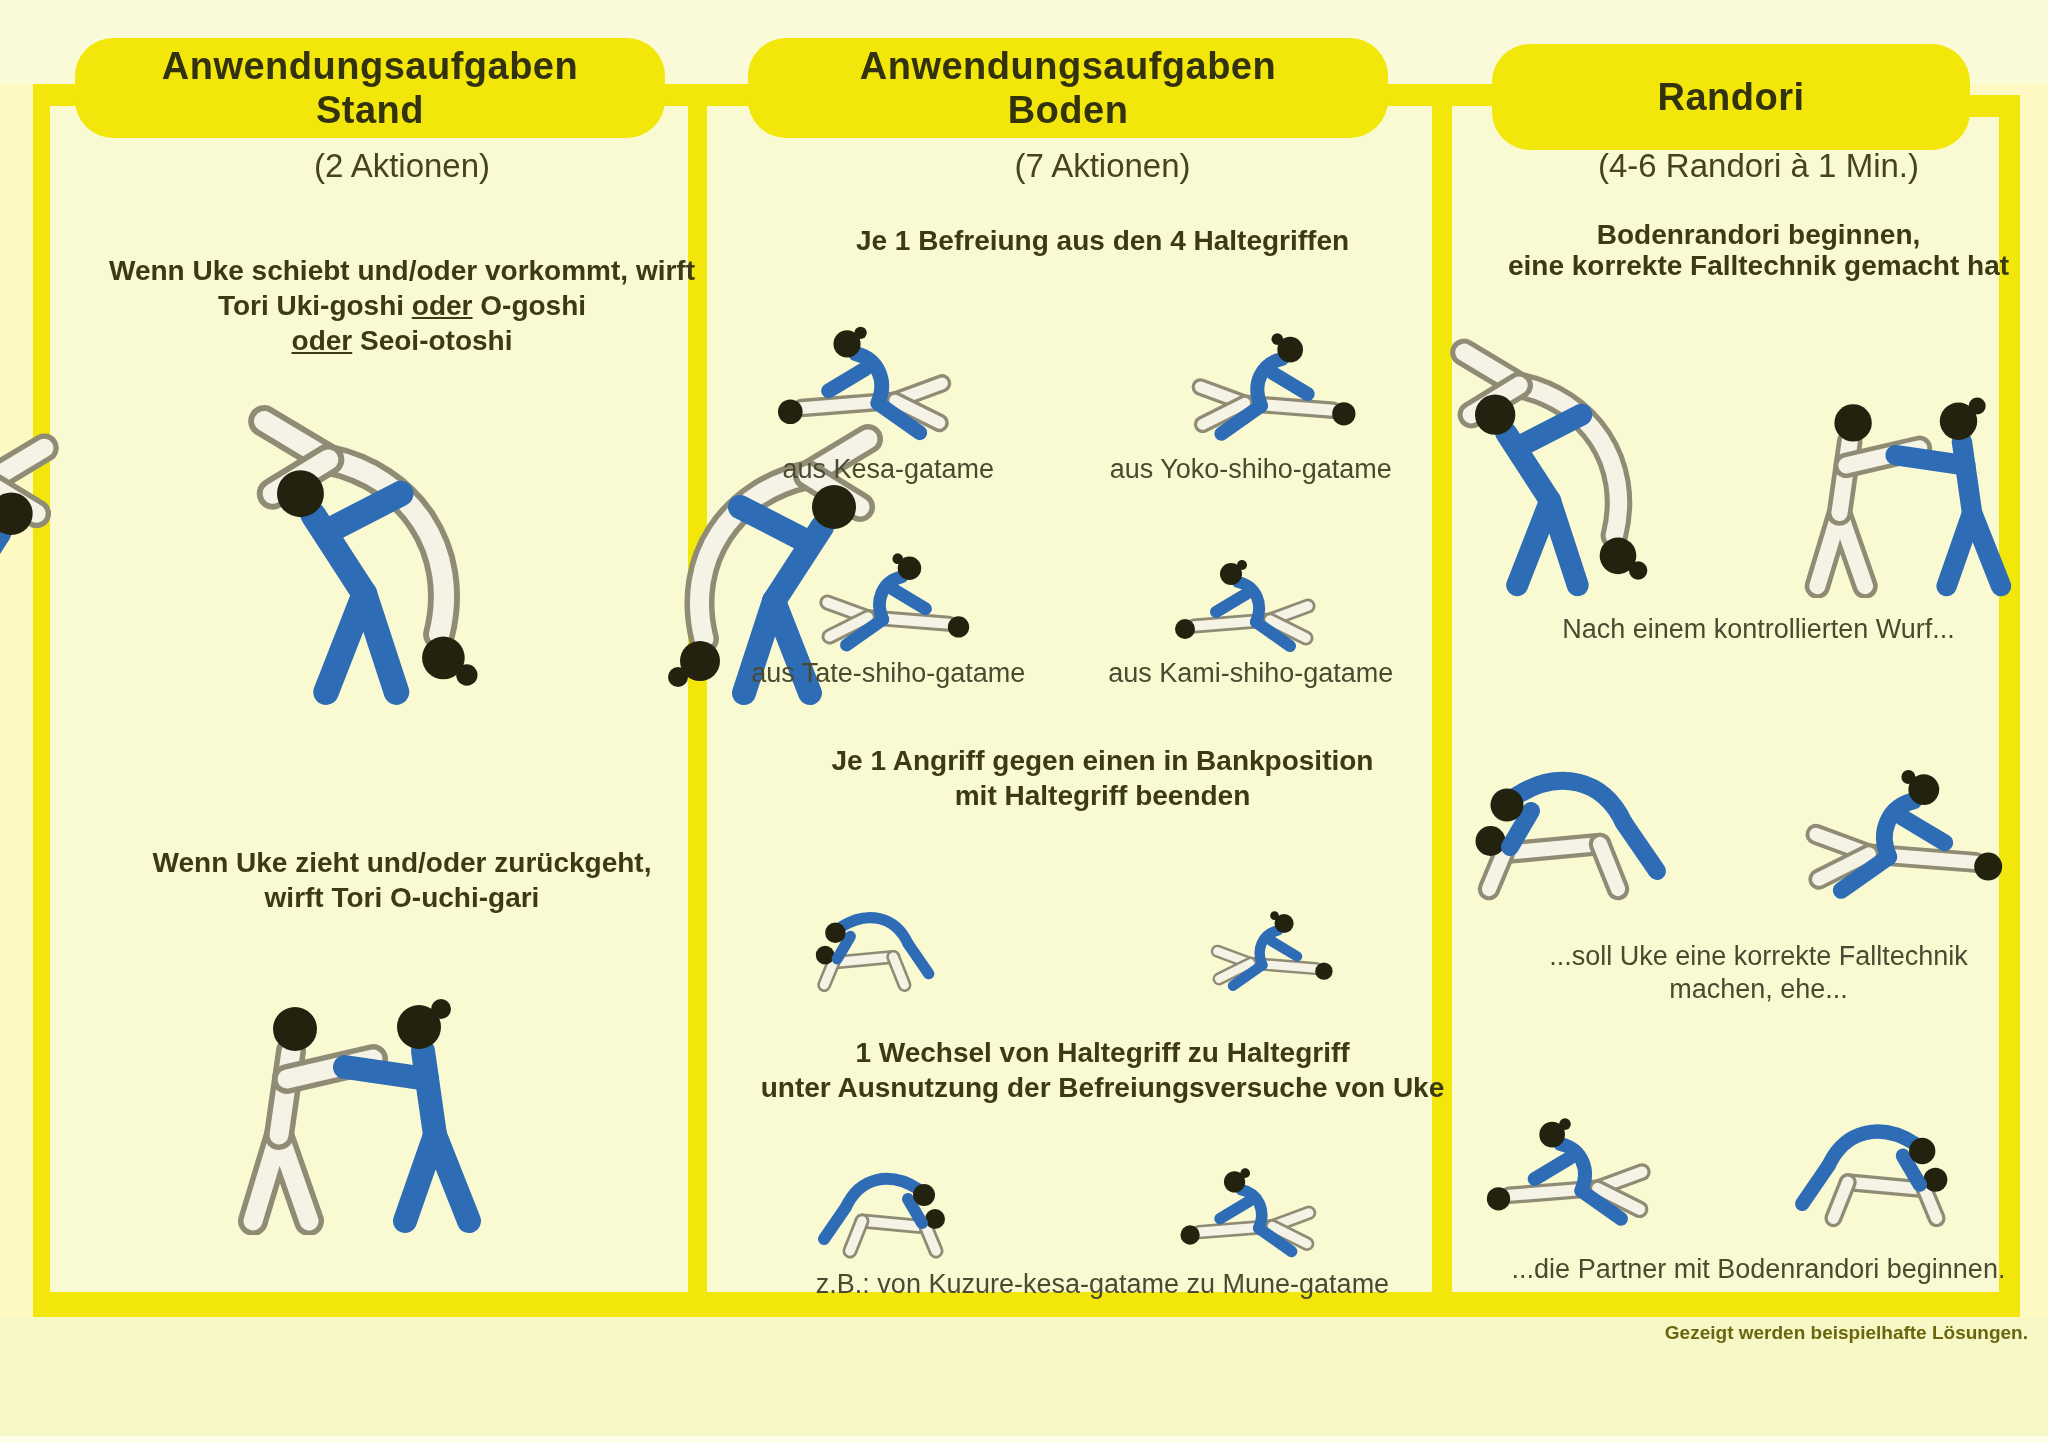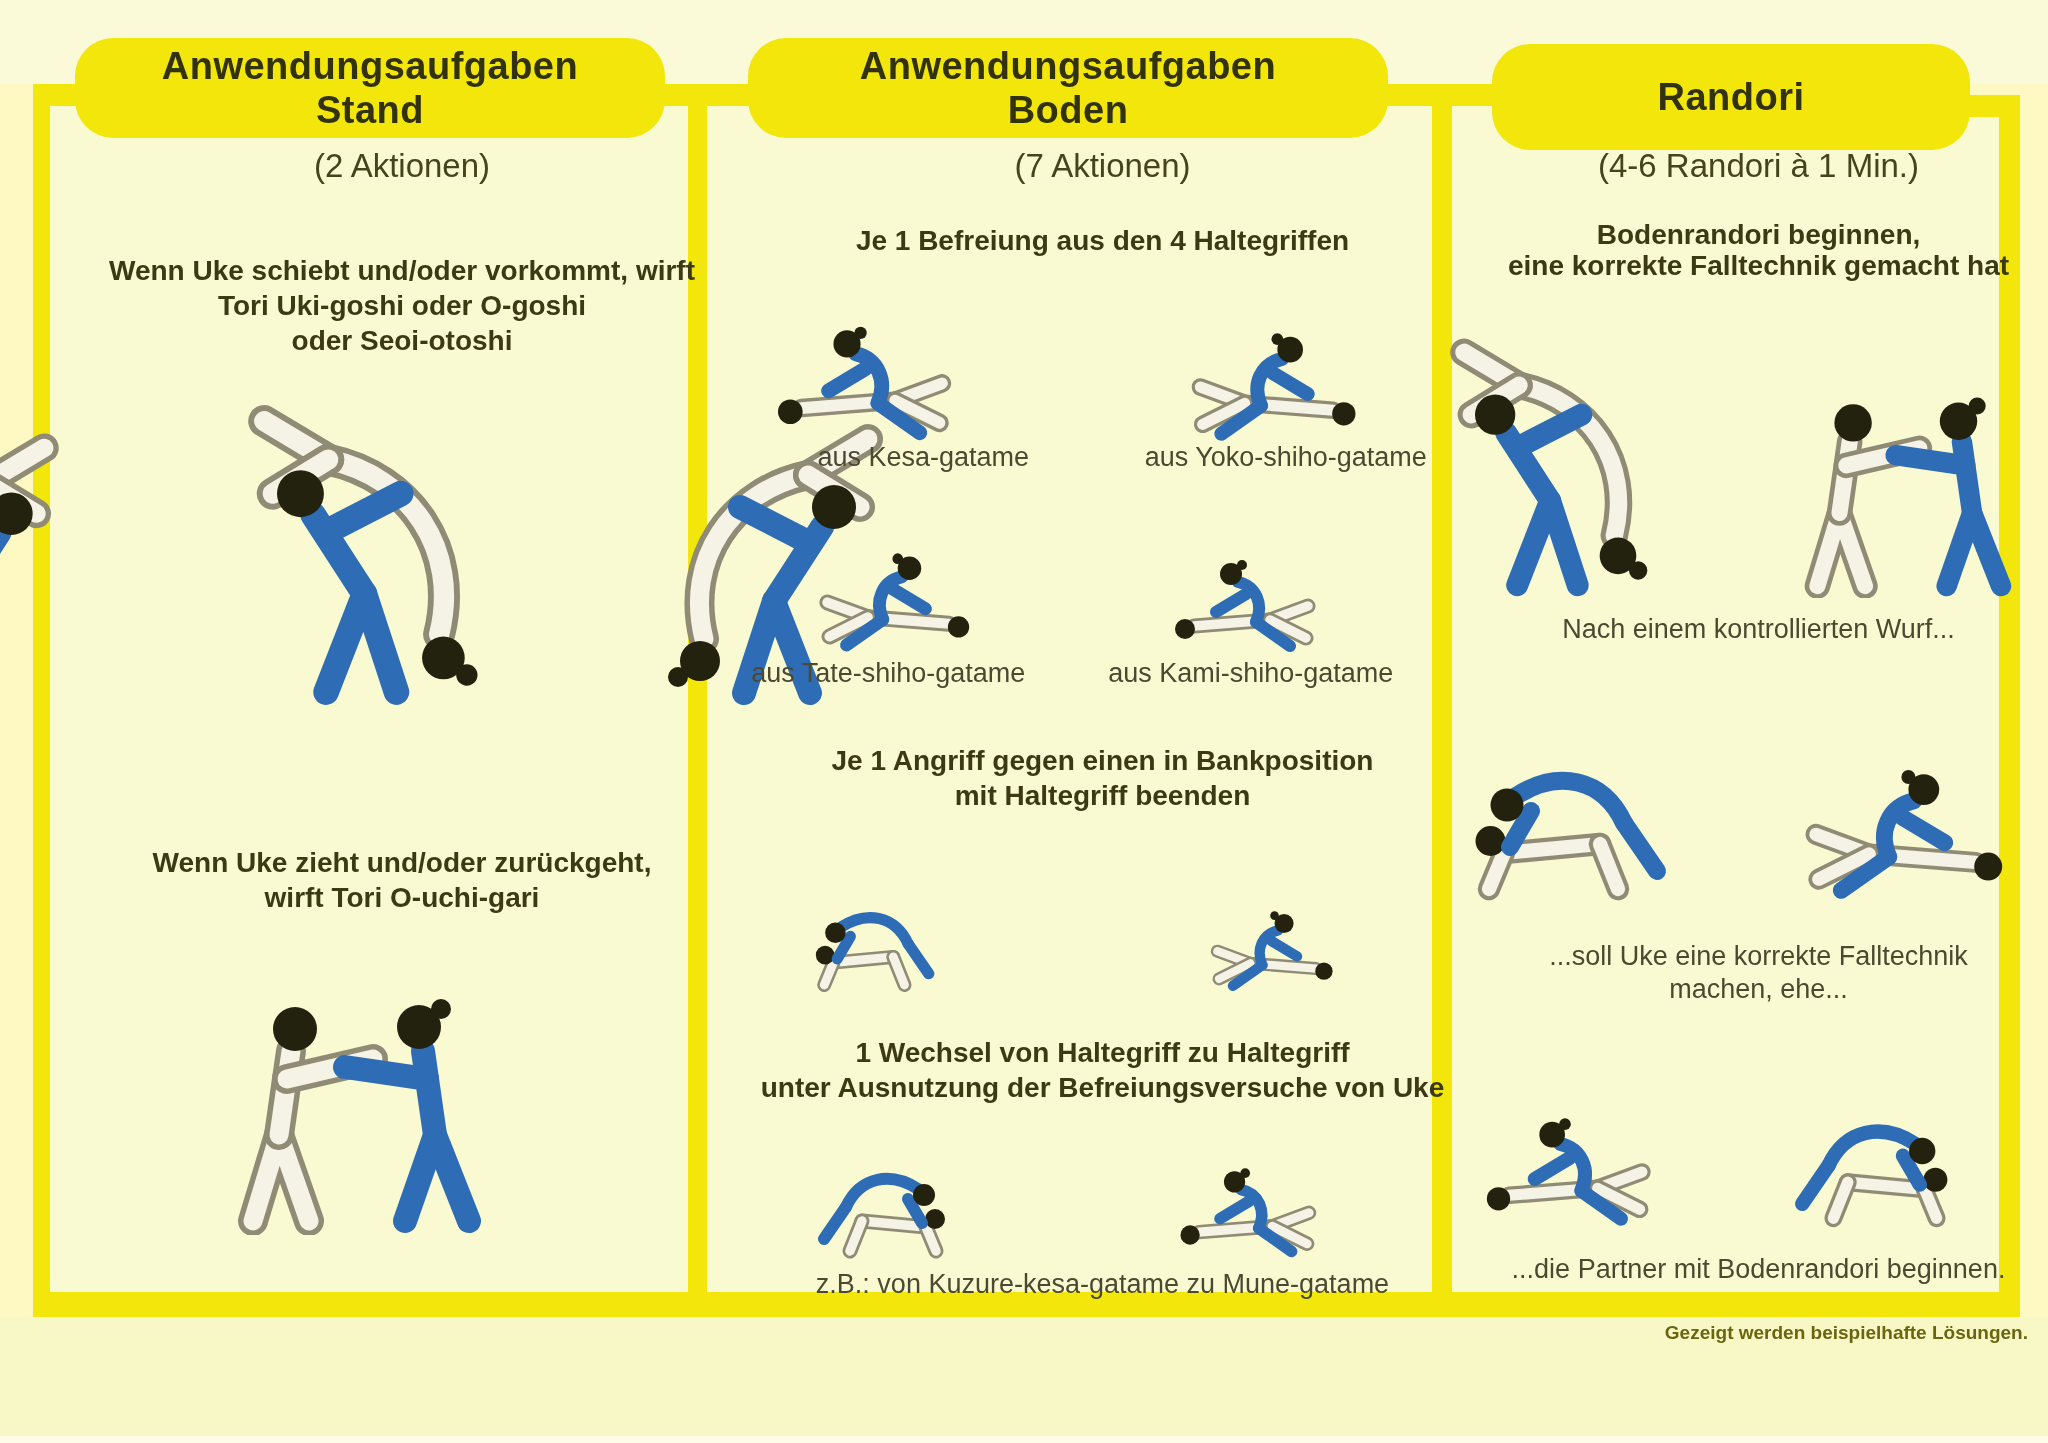--- a/index.html
+++ b/index.html
@@ -21,21 +21,21 @@
   }
   .pill .t1{font-size:38px;line-height:44px;letter-spacing:0.5px;}
 
   .panel{position:absolute;top:95px;height:1198px;background:#fafad2;}
 
   .abs{position:absolute;left:0;width:100%;padding-left:33px;}
   .sub{font-size:33px;color:#45441d;text-align:center;font-weight:normal;}
   .task{font-size:28px;font-weight:bold;color:#3b3a15;text-align:center;line-height:35px;}
   .sect{font-size:28px;font-weight:bold;color:#3b3a15;text-align:center;line-height:35px;}
   .cap{font-size:27px;color:#4b4930;text-align:center;line-height:33px;}
-  .ul{}
+  .ul{text-decoration:underline;}
 
   .illurow{position:absolute;display:flex;justify-content:center;align-items:flex-end;width:100%;}
   .cell{flex:1 1 0;display:flex;justify-content:center;align-items:flex-end;}
   .caprow{position:absolute;display:flex;width:100%;}
   .caprow .cap{flex:1 1 0;}
 
   svg.illu{display:block;}
   .wo{stroke:#8f8b74;stroke-width:15;fill:none;stroke-linecap:round;stroke-linejoin:round;}
   .wi{stroke:#f5f2e6;stroke-width:9.5;fill:none;stroke-linecap:round;stroke-linejoin:round;}
   .bl{stroke:#2e6db6;stroke-width:12;fill:none;stroke-linecap:round;stroke-linejoin:round;}
@@ -201,21 +201,21 @@
           </svg>
       </div>
       <div class="cell">
         <svg class="illu" style="height:175px" viewBox="0 0 200 150">
             <g transform="translate(200,0) scale(-1,1)">
               <use href="#sym-ground"></use>
             </g>
           </svg>
       </div>
     </div>
-    <div class="caprow" style="top:346px;margin-left:35px;">
+    <div class="caprow" style="top:358px;">
       <div class="cap">aus Kesa-gatame</div>
       <div class="cap">aus Yoko-shiho-gatame</div>
     </div>
 
     <div class="illurow" style="top:405px;height:160px;gap:30px;">
       <div class="cell">
         <svg class="illu" style="height:160px" viewBox="0 0 200 150">
             <g transform="translate(200,0) scale(-1,1)">
               <use href="#sym-ground"></use>
             </g>

